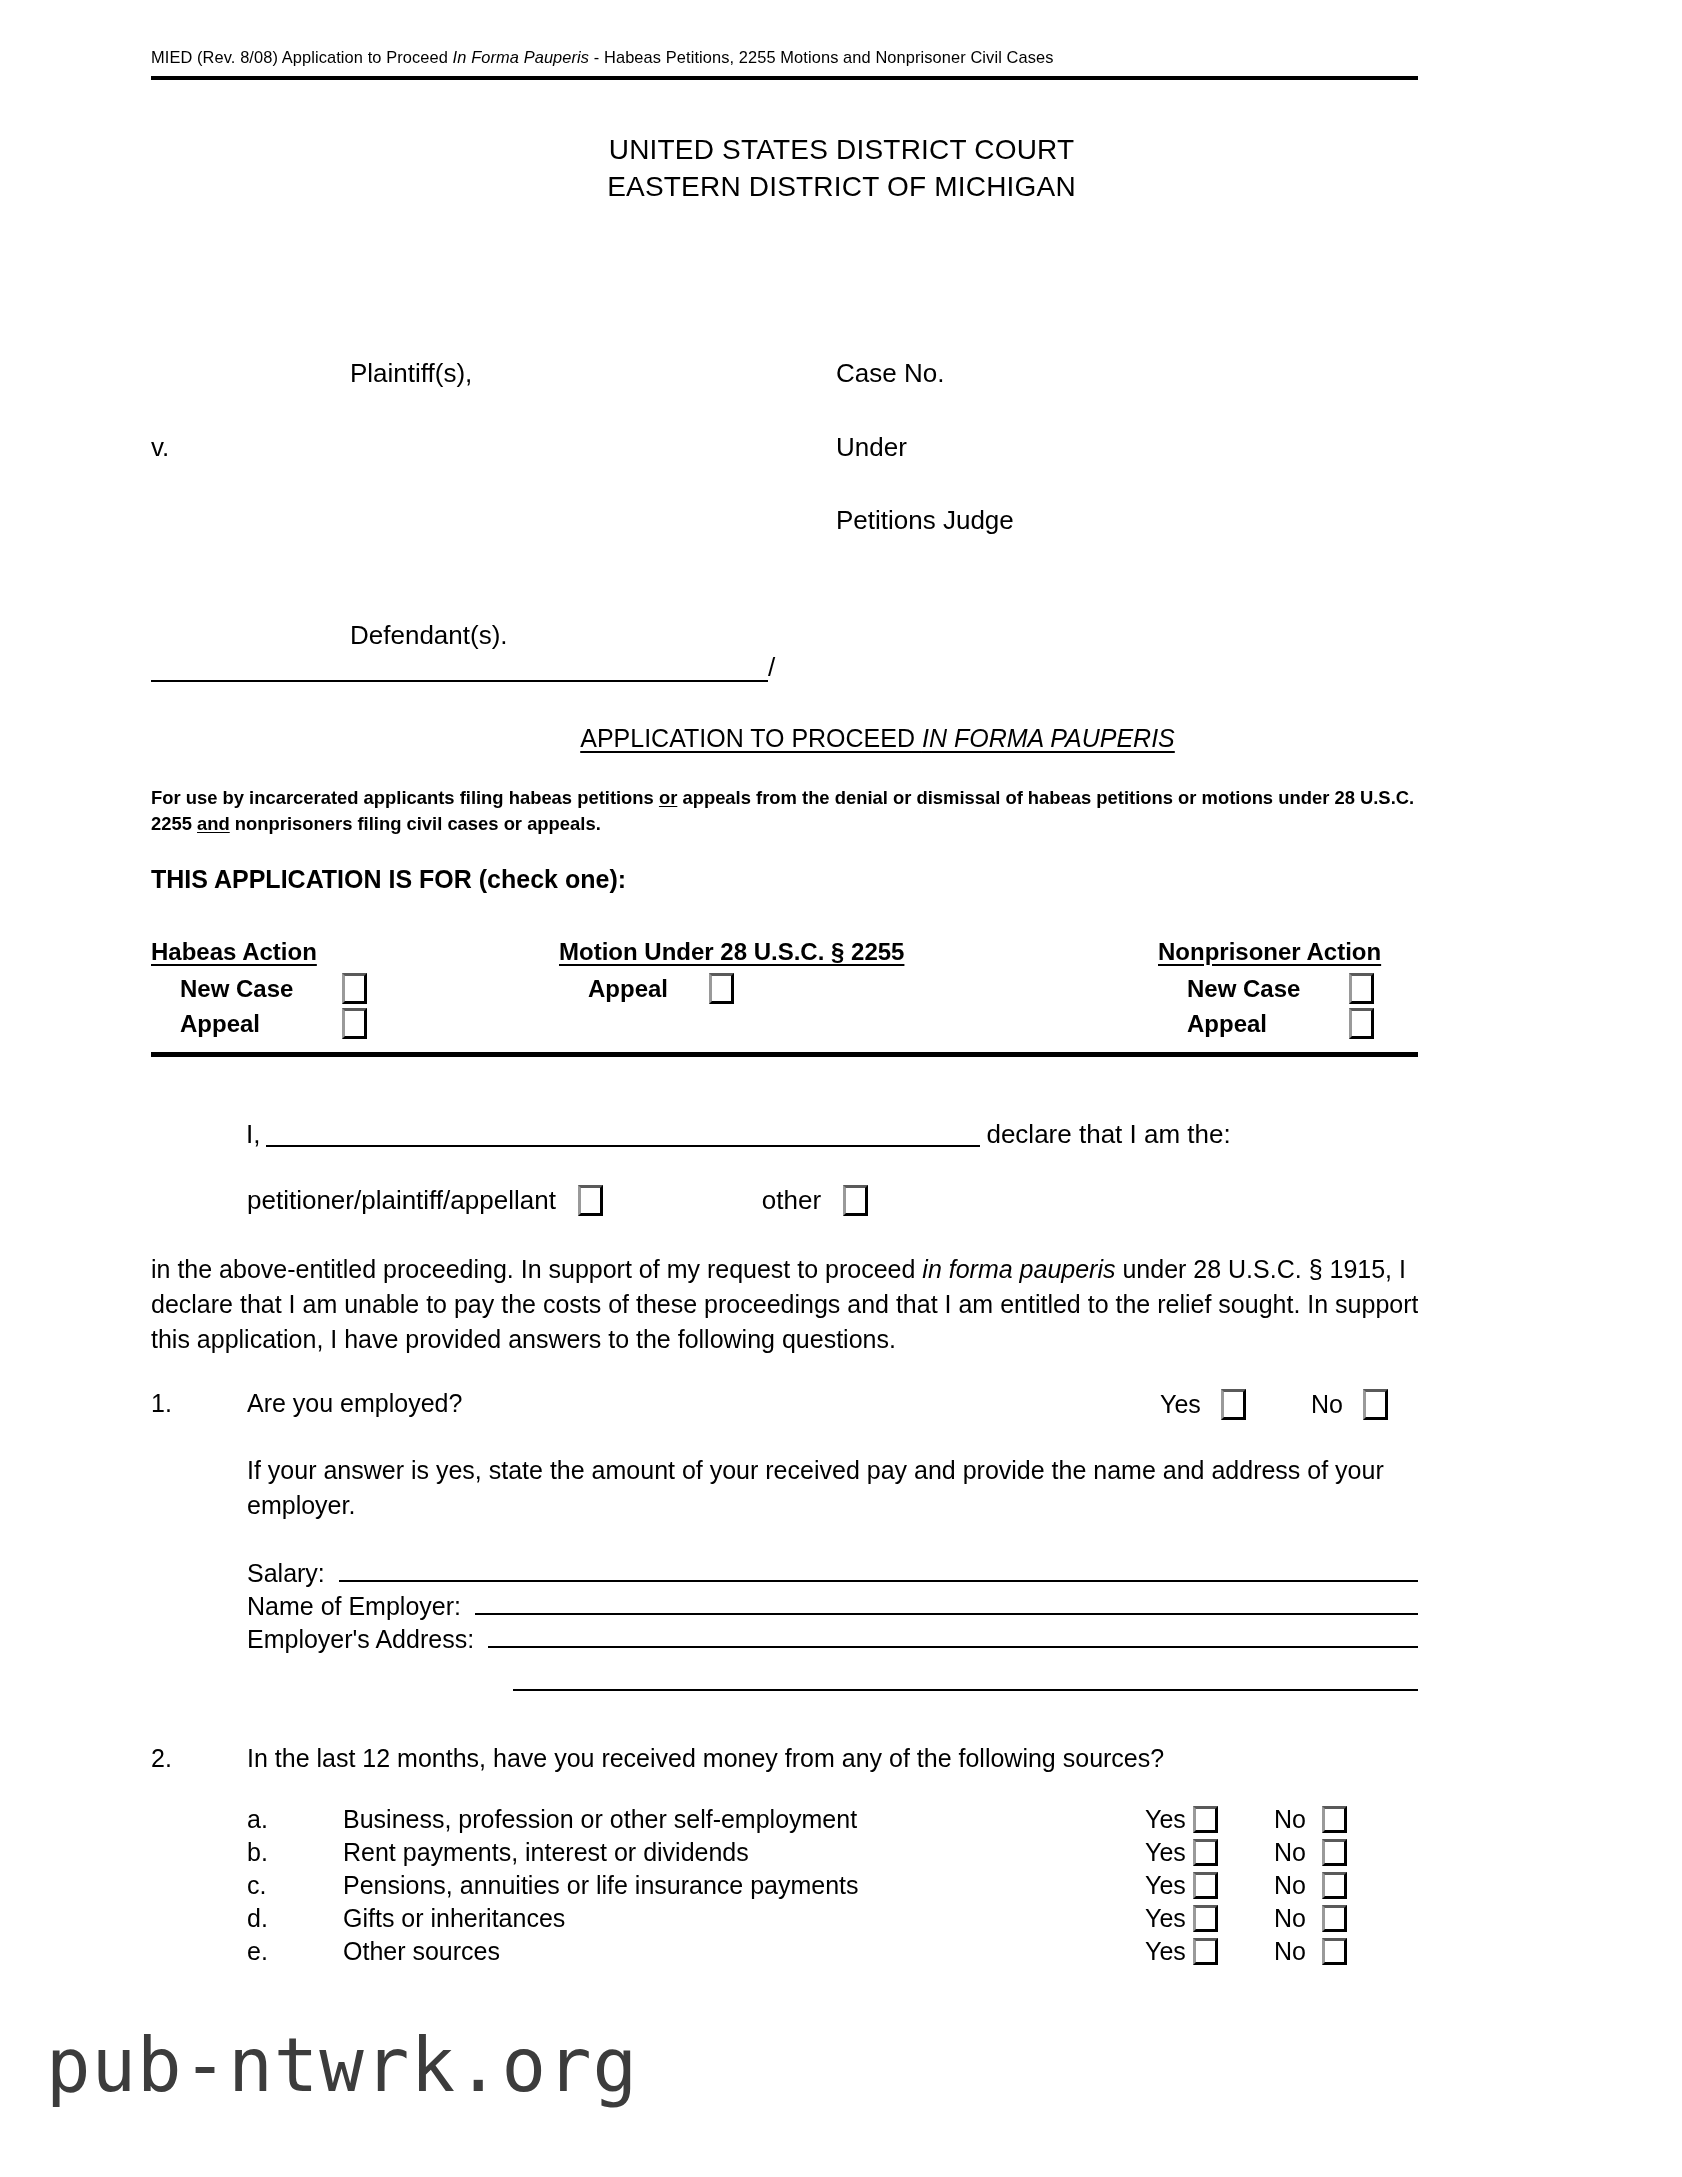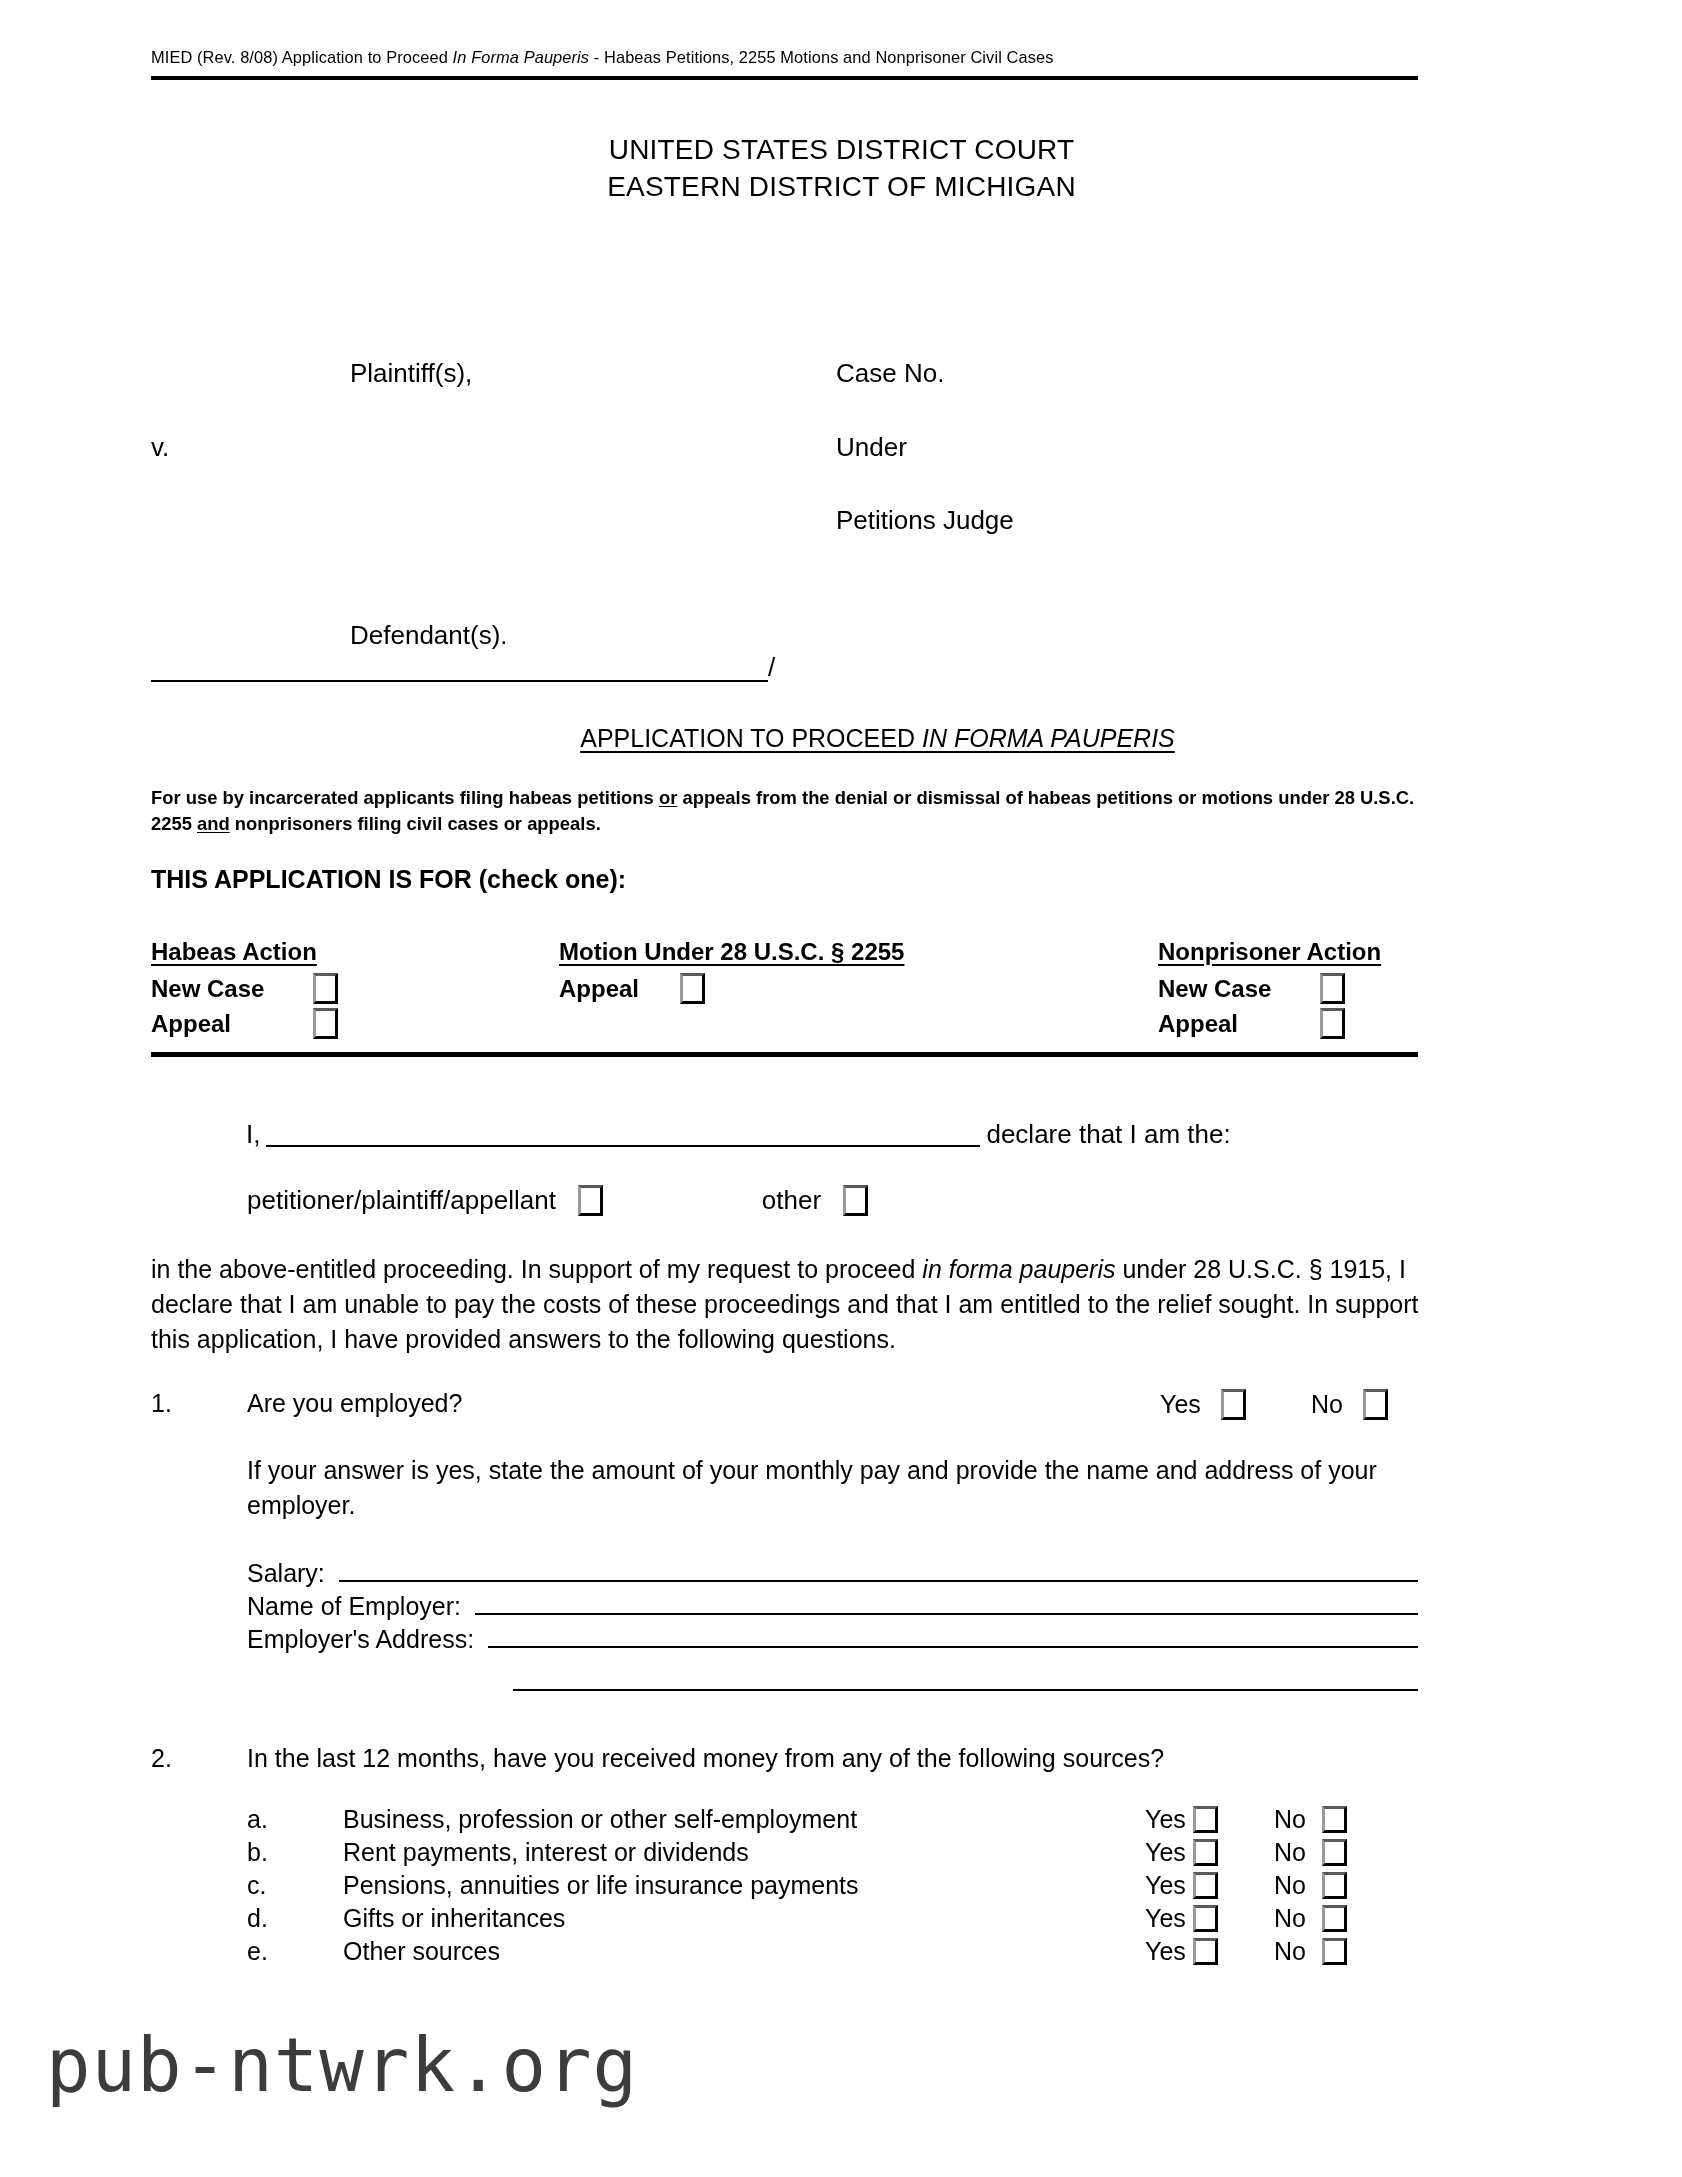--- a/index.html
+++ b/index.html
@@ -159,20 +159,21 @@
     text-underline-offset: 4px;
     white-space: nowrap;
     display: block;
     margin-bottom: 5px;
   }
   .col-row {
     display: flex;
     align-items: center;
     height: 35px;
     white-space: nowrap;
+    margin-left: 29px;
   }
   .col-row .lbl { display: inline-block; }
 
   
   .col-habeas  .lbl { width: 162px; }
   .col-motion  .lbl { width: 121px; }
   .col-nonpris .lbl { width: 162px; }
 
   
   .cbox {
@@ -452,21 +453,21 @@
     <span>Yes</span>
     <span class="pad"></span>
     <span class="cbox"></span>
   </div>
   <div class="q1-no">
     <span>No</span>
     <span class="pad"></span>
     <span class="cbox"></span>
   </div>
 
-  <div class="q1-sub">If your answer is yes, state the amount of your monthly pay and provide the name and address of your employer.</div>
+  <div class="q1-sub">If your answer is yes, state the amount of your received pay and provide the name and address of your employer.</div>
 
   <div class="fields">
     <div class="field-row">
       <span class="flabel">Salary:</span>
       <span class="fline"></span>
     </div>
     <div class="field-row">
       <span class="flabel">Name of Employer:</span>
       <span class="fline"></span>
     </div>

